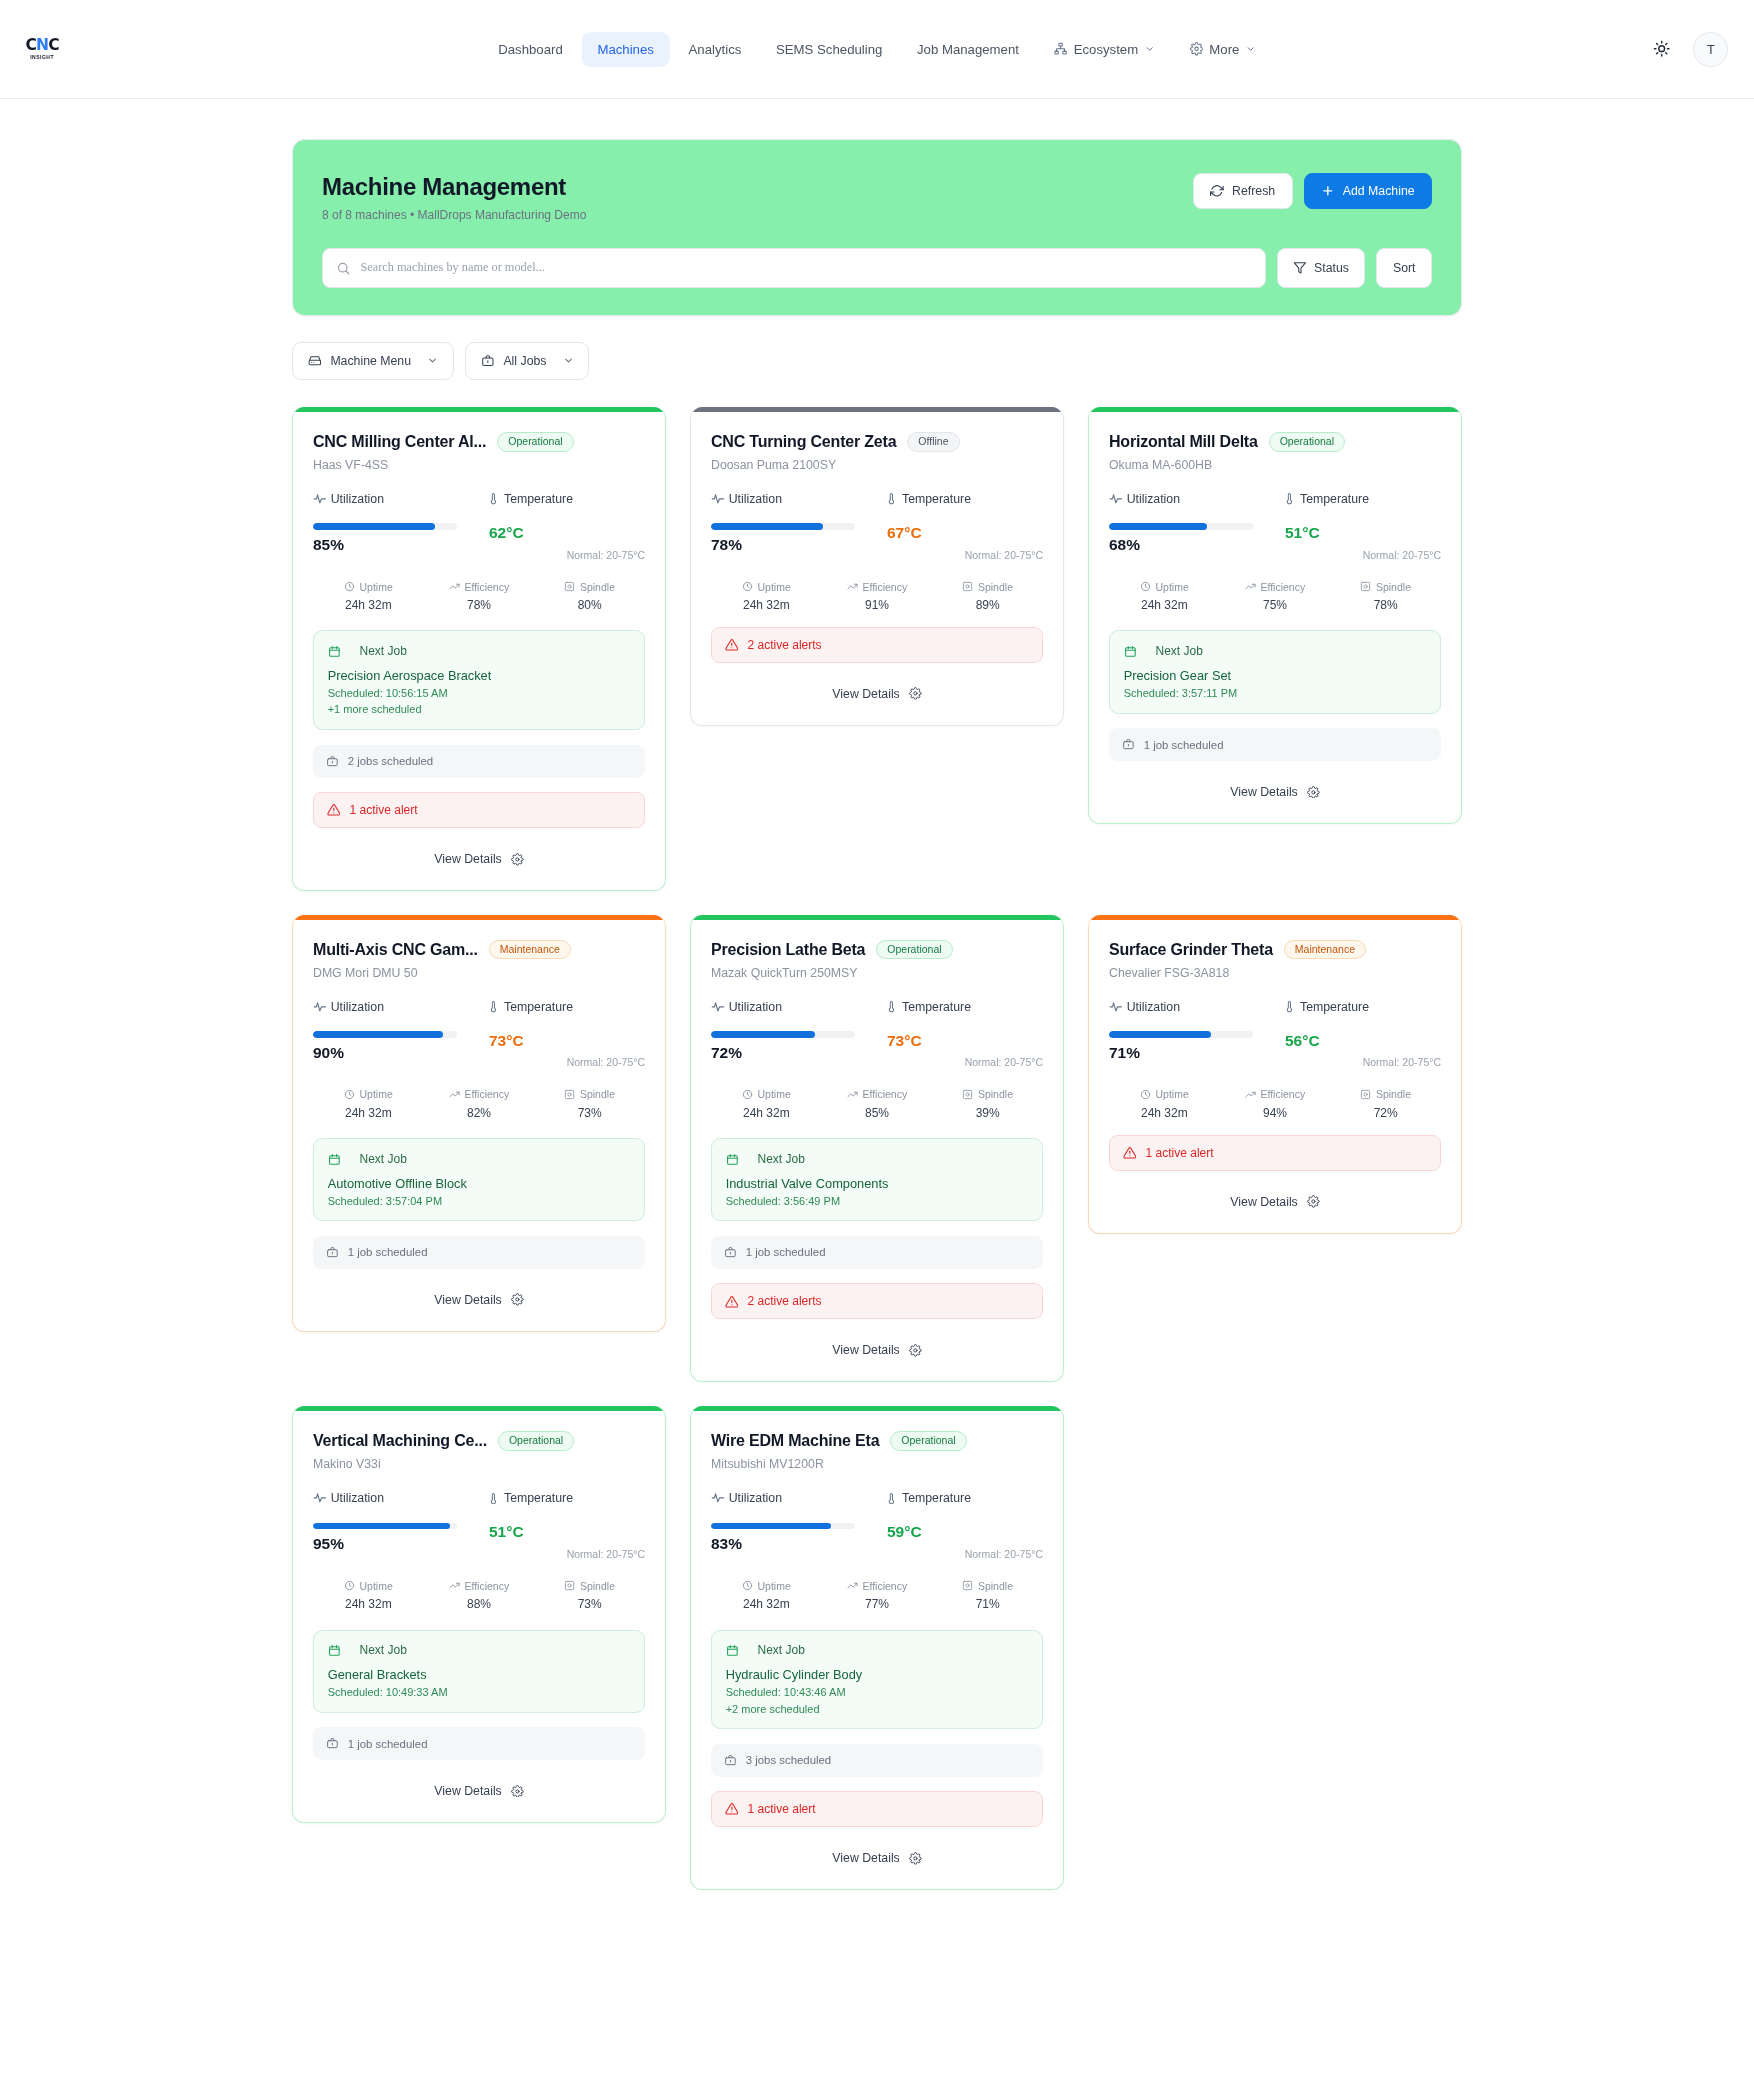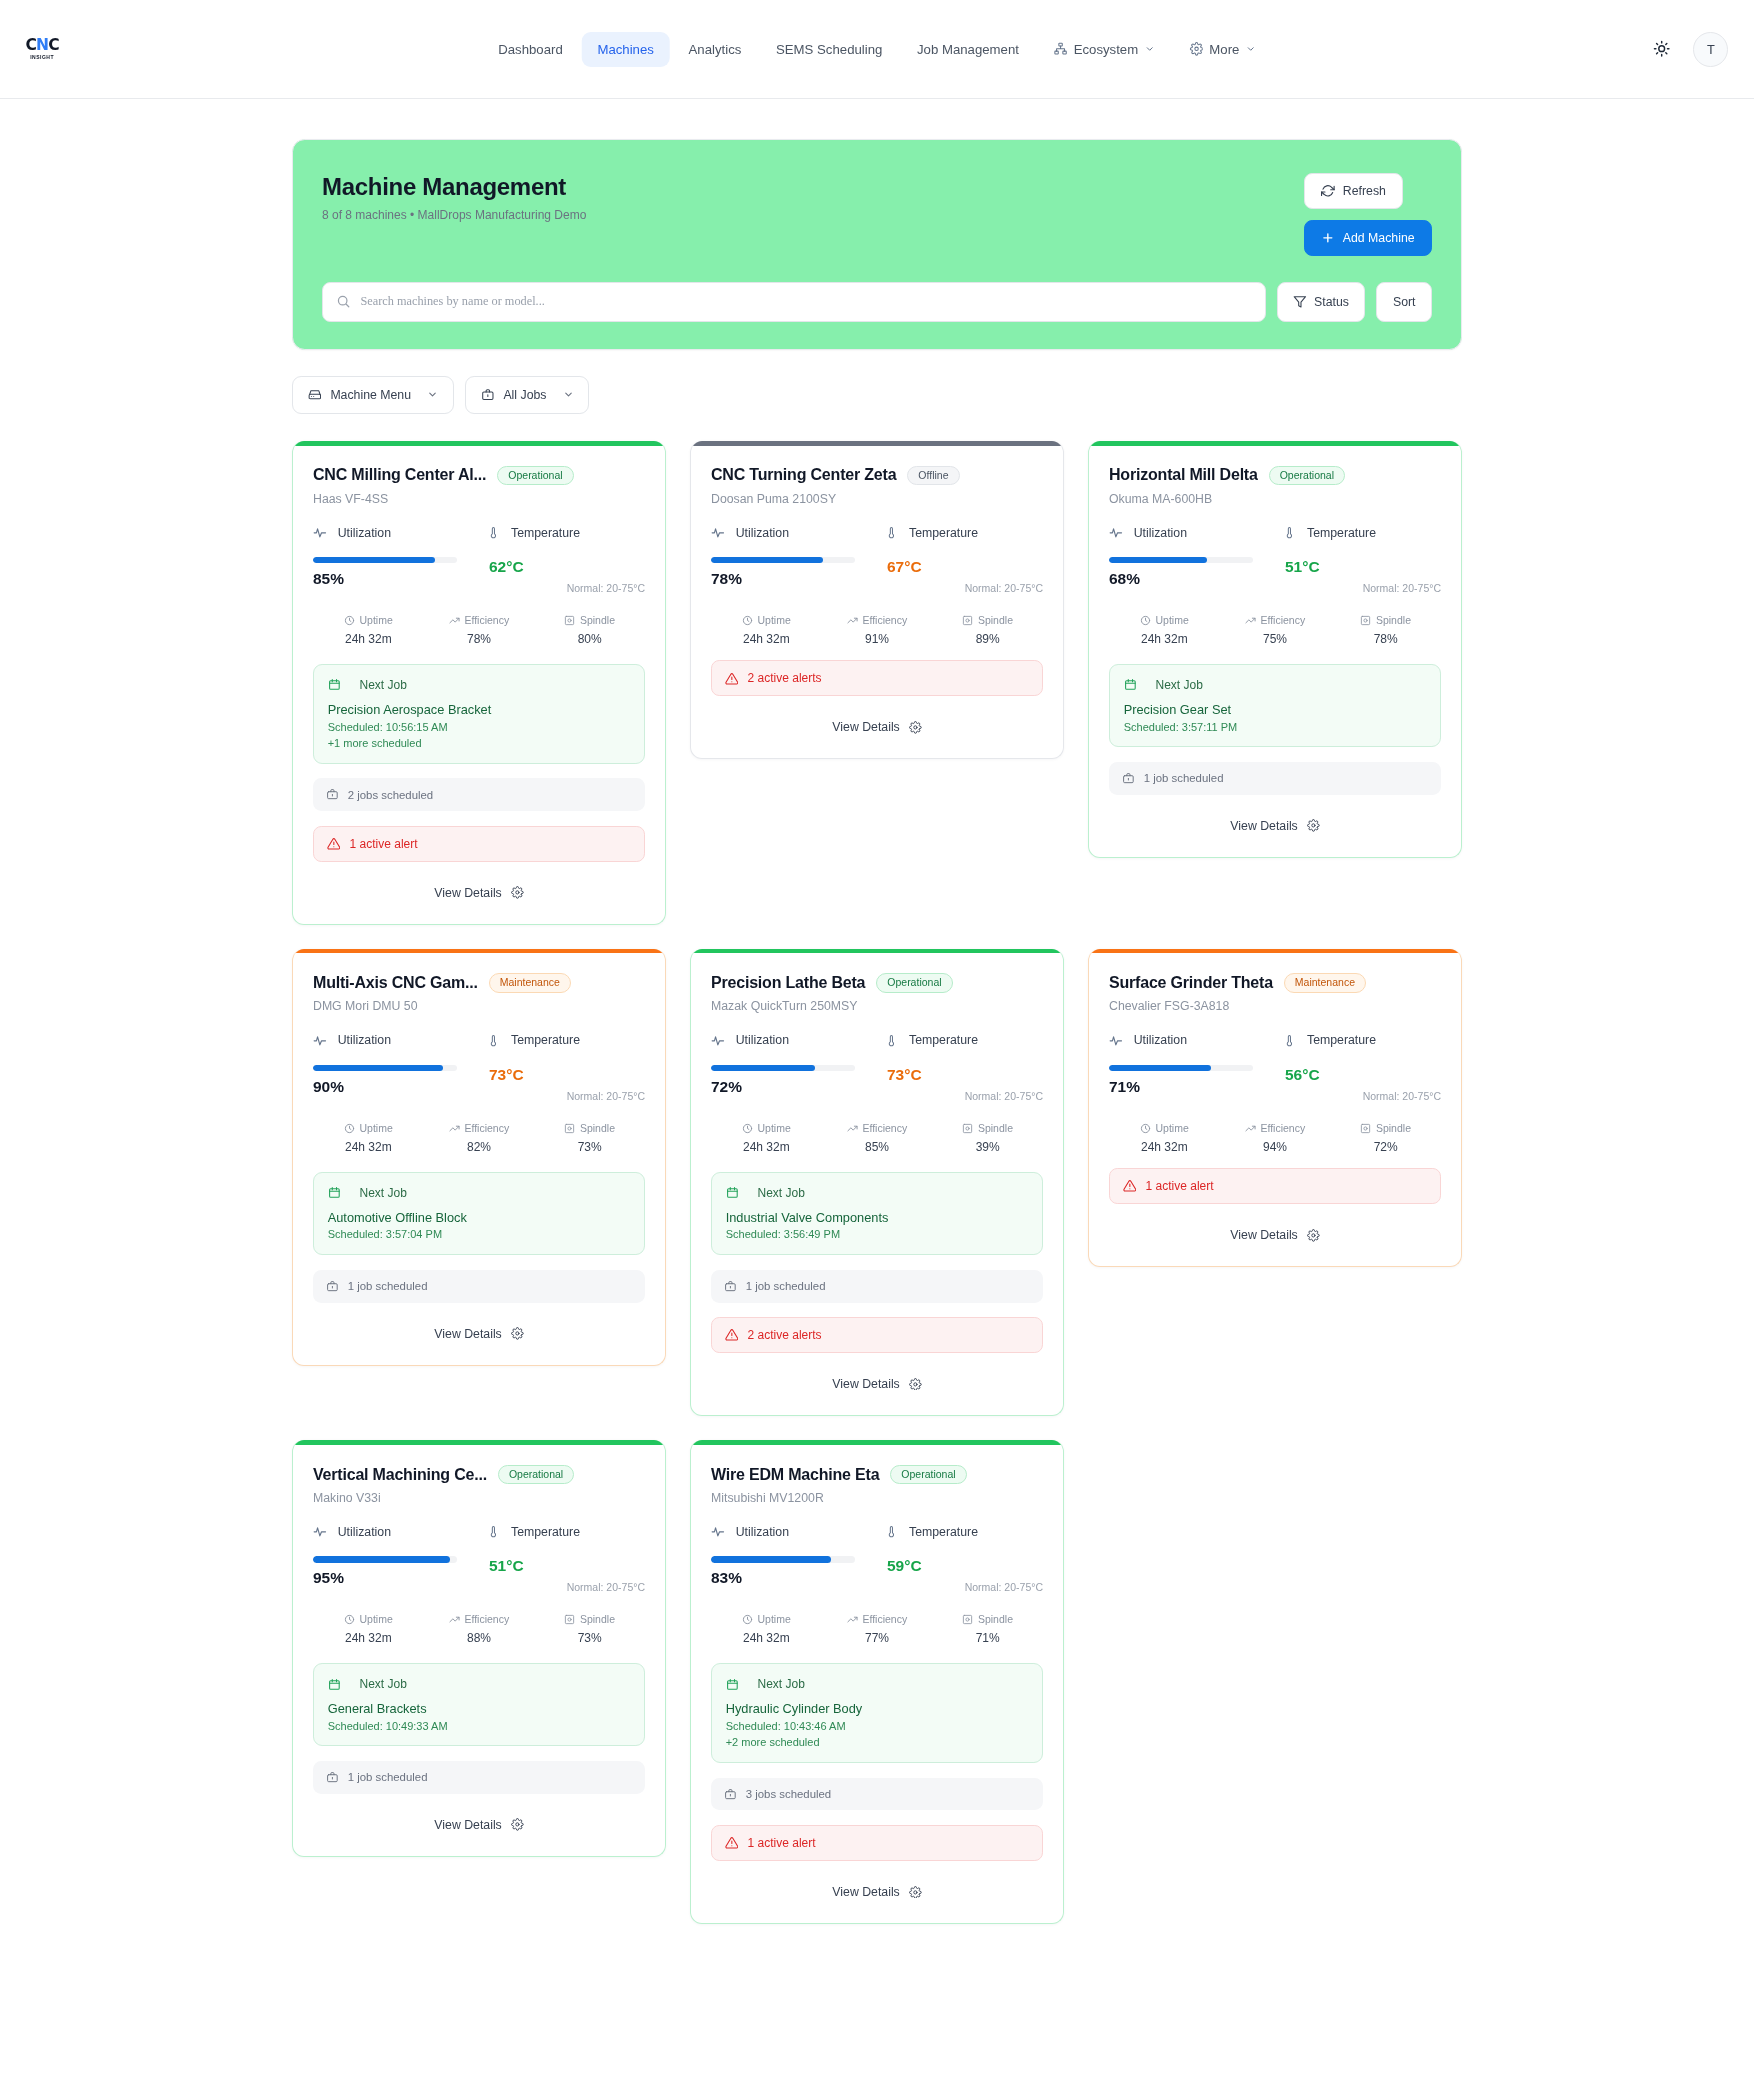--- a/index.html
+++ b/index.html
@@ -80,21 +80,21 @@
     border-radius: 12.8px;
     background: #86efac;
     padding: 33px 29px 27.4px 29px;
     box-shadow: 0 0.9px 1.8px rgba(16,24,40,0.03);
   }
   .header-top { display: flex; align-items: flex-start; }
   .page-title {
     font-size: 24px; font-weight: 700; color: #111827; letter-spacing: -0.3px;
   }
   .page-sub { font-size: 12px; color: #6b7280; margin-top: 7.3px; }
-  .header-actions { margin-left: auto; display: flex; gap: 11px; align-items: flex-start; flex-direction: column; }
+  .header-actions { margin-left: auto; display: flex; gap: 11px; align-items: flex-start; }
   .btn {
     display: inline-flex; align-items: center; gap: 8.2px;
     font-size: 12.3px; border-radius: 8.2px;
     padding: 10px 16.4px; cursor: pointer; white-space: nowrap;
   }
   .btn-outline {
     border: 0.9px solid #e3e6ea; background: #fff; color: #374151;
   }
   .btn-primary {
     background: #0d7ae6; color: #fff; border: 0.9px solid #0d7ae6; font-weight: 500;
@@ -161,21 +161,21 @@
     font-size: 10.5px; border-radius: 913px; padding: 2px 10px;
     white-space: nowrap; line-height: 1.3;
   }
   .badge.operational { background: #edfbf2; color: #177a44; border: 0.9px solid #b6ecca; }
   .badge.offline { background: #f4f5f7; color: #4b5563; border: 0.9px solid #e2e5e9; }
   .badge.maintenance { background: #fff6ec; color: #c2560a; border: 0.9px solid #fbd9b4; }
   .mmodel { font-size: 12.3px; color: #8b93a0; margin-top: 6.4px; }
 
   .metrics { display: grid; grid-template-columns: 1fr 1fr; margin-top: 20px; gap: 5.5px 16.4px; }
   .metric-label {
-    display: flex; align-items: center; gap: 11px;
+    display: flex; align-items: center; gap: 4px;
     font-size: 12.3px; color: #374151;
   }
   .metric-label .mi { color: #64748b; display: inline-flex; }
   .util-col { display: flex; flex-direction: column; }
   .bar-track {
     height: 6.4px; background: #f1f2f4; border-radius: 3.7px;
     margin-top: 12px; overflow: hidden; width: 144px;
   }
   .bar-fill { height: 100%; background: #1172dd; border-radius: 3.7px; }
   .util-val { font-size: 15.5px; font-weight: 700; color: #111827; margin-top: 6.4px; }

